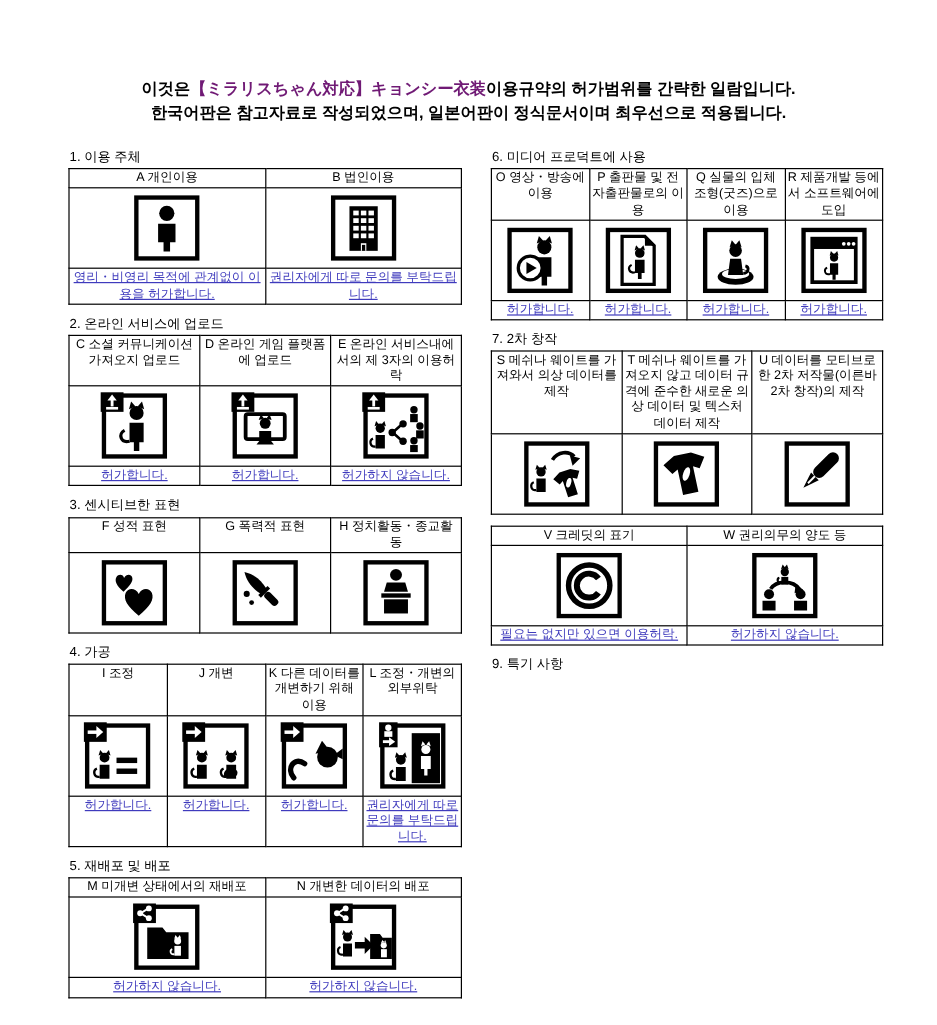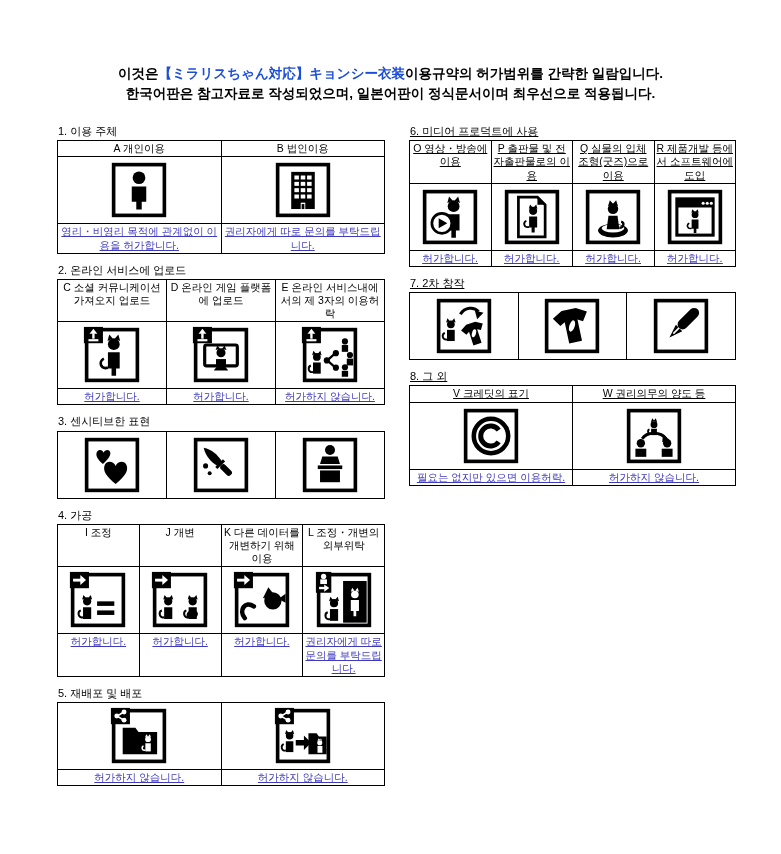--- a/index.html
+++ b/index.html
@@ -5,28 +5,28 @@
   html,body{margin:0;padding:0;background:#ffffff;}
   body{
     width:781px;height:854px;position:relative;
     font-family:"Liberation Sans","DejaVu Sans",sans-serif;
     color:#000;
   }
   .title-block{
     position:absolute;top:64px;left:0;width:781px;
     text-align:center;font-weight:bold;font-size:13.5px;line-height:1.5;
   }
-  .blue-jp{color:#1d4ed8;margin-top:17px;}
+  .blue-jp{color:#701a75;margin-top:17px;}
   .columns{
     position:absolute;top:124px;left:57px;width:679px;
     display:flex;gap:24px;align-items:flex-start;
   }
   .col{display:flex;flex-direction:column;}
   .col-left{width:328px;}
-  .col-right{width:327px;text-decoration:underline;}
+  .col-right{width:327px;}
   .section{margin-bottom:9px;}
   .sec-label{font-size:11px;margin:0 0 2px 1px;line-height:1.3;}
   table.perm{width:100%;border-collapse:collapse;table-layout:fixed;border-radius:15px;}
   table.perm td{border:1px solid #000;text-align:center;padding:1px 2px;}
   td.hdr{font-size:10.5px;line-height:1.25;vertical-align:top;}
   td.ic{height:64px;vertical-align:middle;padding:4px 0;}
   td.ft{
     font-size:10.5px;line-height:1.25;vertical-align:top;
     color:#3f3bbd;text-decoration:underline;padding-bottom:3px;
   }
@@ -386,20 +386,25 @@
           <td class="ft">허가하지 않습니다.</td>
         </tr>
       </tbody>
         </table>
     </div>
 
     <div class="section">
       <div class="sec-label">3. 센시티브한 표현</div>
       <table class="perm">
         <tbody>
+            <tr>
+          <td class="hdr">F 성적 표현</td>
+          <td class="hdr">G 폭력적 표현</td>
+          <td class="hdr">H 정치활동・종교활동</td>
+        </tr>
         <tr>
           <td class="ic"><svg class="ic-svg" viewBox="0 0 64 64">
                   <use href="#sym-hearts"></use>
                 </svg></td>
           <td class="ic"><svg class="ic-svg" viewBox="0 0 64 64">
                   <use href="#sym-knife"></use>
                 </svg></td>
           <td class="ic"><svg class="ic-svg" viewBox="0 0 64 64">
                   <use href="#sym-podium"></use>
                 </svg></td>
@@ -439,20 +444,24 @@
           <td class="ft">권리자에게 따로 문의를 부탁드립니다.</td>
         </tr>
       </tbody>
         </table>
     </div>
 
     <div class="section">
       <div class="sec-label">5. 재배포 및 배포</div>
       <table class="perm">
         <tbody>
+            <tr>
+          <td class="hdr">M 미개변 상태에서의 재배포</td>
+          <td class="hdr">N 개변한 데이터의 배포</td>
+        </tr>
         <tr>
           <td class="ic"><svg class="ic-svg" viewBox="0 0 64 64">
                   <use href="#sym-sharefolder"></use>
                 </svg></td>
           <td class="ic"><svg class="ic-svg" viewBox="0 0 64 64">
                   <use href="#sym-sharemodified"></use>
                 </svg></td>
         </tr>
         <tr>
           <td class="ft">허가하지 않습니다.</td>
@@ -497,37 +506,41 @@
           <td class="ft">허가합니다.</td>
         </tr>
       </tbody>
         </table>
     </div>
 
     <div class="section">
       <div class="sec-label">7. 2차 창작</div>
       <table class="perm">
         <tbody>
+            <tr>
+          <td class="hdr">S 메쉬나 웨이트를 가져와서 의상 데이터를 제작</td>
+          <td class="hdr">T 메쉬나 웨이트를 가져오지 않고 데이터 규격에 준수한 새로운 의상 데이터 및 텍스처 데이터 제작</td>
+          <td class="hdr">U 데이터를 모티브로 한 2차 저작물(이른바 2차 창작)의 제작</td>
+        </tr>
         <tr>
           <td class="ic"><svg class="ic-svg" viewBox="0 0 64 64">
                   <use href="#sym-meshremake"></use>
                 </svg></td>
           <td class="ic"><svg class="ic-svg" viewBox="0 0 64 64">
                   <use href="#sym-newoutfit"></use>
                 </svg></td>
           <td class="ic"><svg class="ic-svg" viewBox="0 0 64 64">
                   <use href="#sym-fanart"></use>
                 </svg></td>
         </tr>
       </tbody>
         </table>
     </div>
 
     <div class="section">
-      <div class="sec-label">8. 그 외</div>
       <table class="perm">
         <tbody>
             <tr>
           <td class="hdr">V 크레딧의 표기</td>
           <td class="hdr">W 권리의무의 양도 등</td>
         </tr>
         <tr>
           <td class="ic"><svg class="ic-svg" viewBox="0 0 64 64">
                   <use href="#sym-copyright"></use>
                 </svg></td>
@@ -537,16 +550,17 @@
         </tr>
         <tr>
           <td class="ft">필요는 없지만 있으면 이용허락.</td>
           <td class="ft">허가하지 않습니다.</td>
         </tr>
       </tbody>
         </table>
     </div>
 
     <div class="section">
+      <div class="sec-label">9. 특기 사항</div>
     </div>
 
   </div>
 </div>
 
 </body></html>

